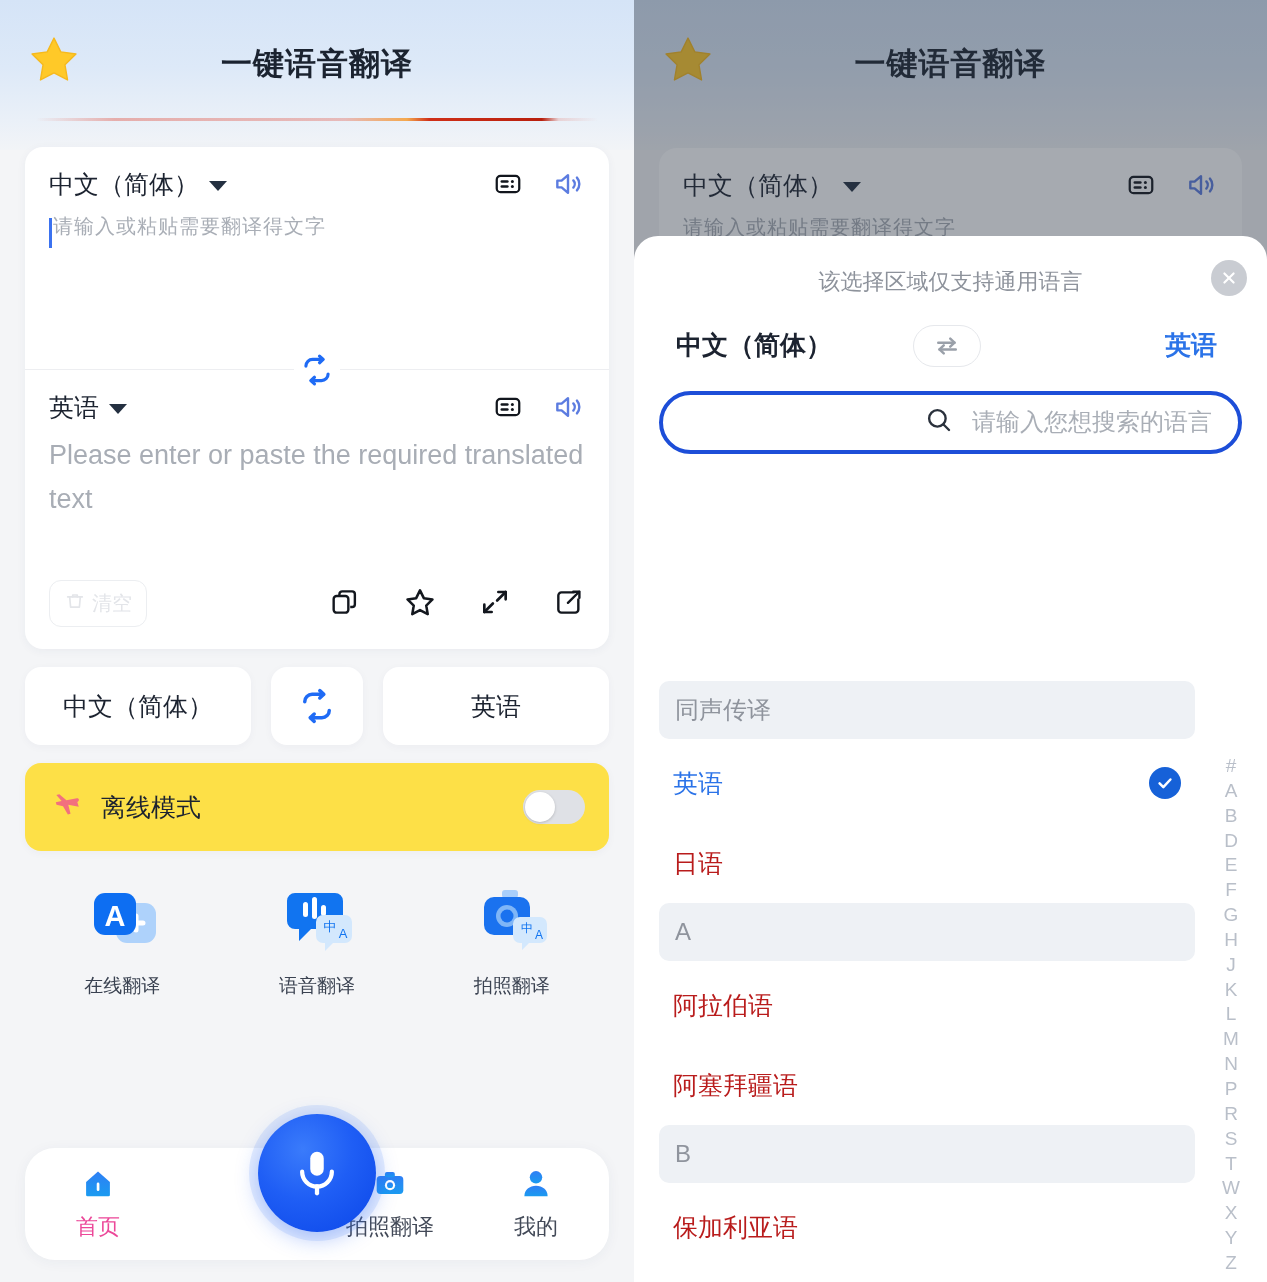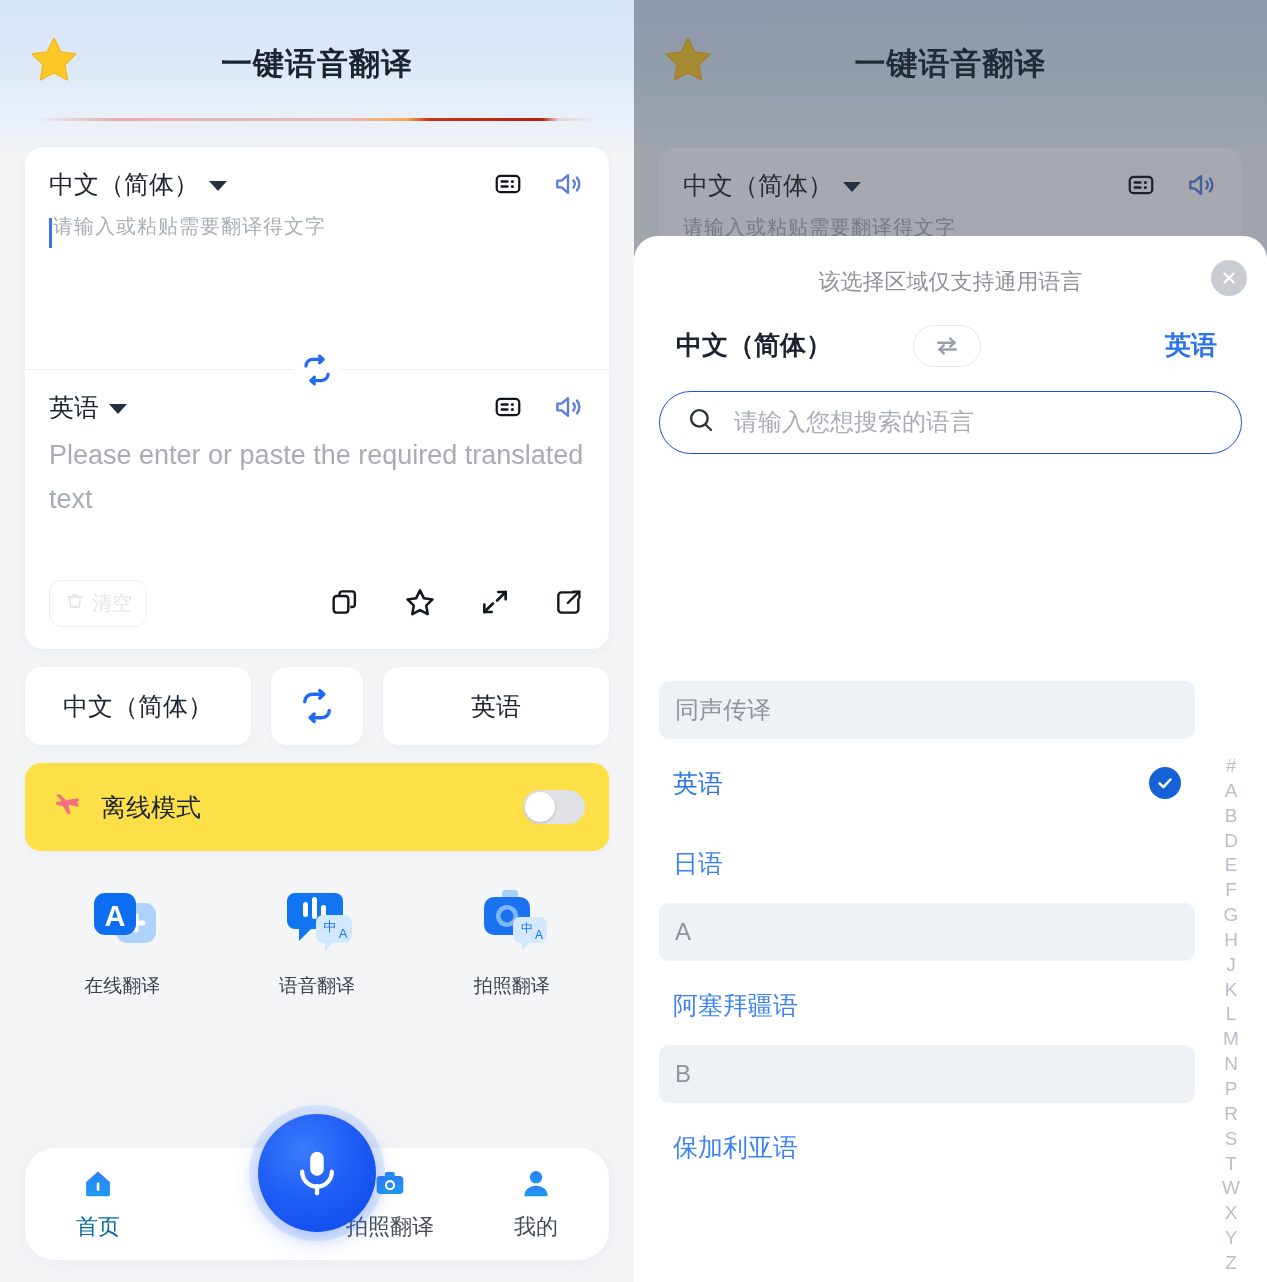--- a/index.html
+++ b/index.html
@@ -141,21 +141,21 @@
 
   .tabbar-wrap { position: absolute; left: 25px; right: 25px; bottom: 22px; height: 112px; }
   .tabbar {
     position: absolute; left: 0; right: 0; bottom: 0; height: 112px;
     background: #ffffff; border-radius: 30px;
     display: flex; align-items: center;
     box-shadow: 0 2px 14px rgba(40,60,100,0.05);
   }
   .tab { flex: 1; display: flex; flex-direction: column; align-items: center; gap: 7px; }
   .tab-label { font-size: 22px; color: #434a58; }
-  .tab-label.active { color: #0369a1; }
+  .tab-label.active { color: #ec4899; }
   .tab.center-gap { visibility: hidden; }
   .mic-btn {
     position: absolute; left: 50%; bottom: 28px; transform: translateX(-50%);
     width: 118px; height: 118px; border-radius: 50%;
     background: radial-gradient(circle at 38% 30%, #3a7bfb 0%, #1f5ef5 45%, #0b46e8 100%);
     display: flex; align-items: center; justify-content: center;
     box-shadow: 0 0 0 9px rgba(63,120,250,0.13), 0 6px 22px rgba(30,90,240,0.35);
   }
 
   
@@ -196,36 +196,36 @@
     display: flex; align-items: center; margin: 26px 30px 0 30px;
   }
   .sl-src { font-size: 26px; font-weight: 600; color: #1c2330; flex: 1; text-align: left; padding-left: 12px; }
   .sl-tgt { font-size: 26px; font-weight: 600; color: #2b73e8; flex: 1; text-align: right; padding-right: 20px; }
   .sl-swap {
     width: 68px; height: 42px; border-radius: 21px; border: 1px solid #e6e8ec;
     display: flex; align-items: center; justify-content: center; background:#fff;
   }
   .search-box {
     margin: 24px 25px 0 25px; height: 63px; border-radius: 36px;
-    border: 1px solid #1d4ed8; display: flex; align-items: center; padding: 0 26px; gap: 18px;
+    border: 4px solid #1d4ed8; display: flex; align-items: center; padding: 0 26px; gap: 18px; justify-content: flex-end;
   }
   .search-ph { font-size: 24px; color: #a9aeb6; }
 
   .lang-list {
     position: absolute; top: 445px; left: 25px; right: 72px; bottom: 0;
     overflow: hidden;
   }
   .grp-head {
     background: #eef1f5; border-radius: 10px; height: 58px;
     display: flex; align-items: center; padding: 0 16px;
     font-size: 24px; color: #8f949d; margin-bottom: 4px;
   }
   .lang-item {
     height: 80px; display: flex; align-items: center; padding: 0 14px;
-    font-size: 25px; color: #3b82f6;
+    font-size: 25px; color: #b91c1c;
   }
   .lang-item.selected { color: #2b73e8; }
   .lang-item .check {
     margin-left: auto; width: 32px; height: 32px; border-radius: 50%;
     background: #1661d8; display: flex; align-items: center; justify-content: center;
   }
   .alpha-index {
     position: absolute; right: 14px; top: 520px; bottom: 10px; width: 44px;
     display: flex; flex-direction: column; align-items: center;
     justify-content: space-between; z-index: 12;
@@ -578,20 +578,23 @@
           <svg width="20" height="20" viewBox="0 0 24 24" fill="none" stroke="#ffffff" stroke-width="3" stroke-linecap="round" stroke-linejoin="round">
             <polyline points="5.5,12.5 10,17 18.5,7.8"></polyline>
           </svg>
         </span>
       </div>
       <div class="lang-item">
         <span>日语</span>
       </div>
 
       <div class="grp-head">A</div>
+      <div class="lang-item">
+        <span>阿拉伯语</span>
+      </div>
       <div class="lang-item">
         <span>阿塞拜疆语</span>
       </div>
 
       <div class="grp-head">B</div>
       <div class="lang-item">
         <span>保加利亚语</span>
       </div>
       <div class="lang-item">
         

